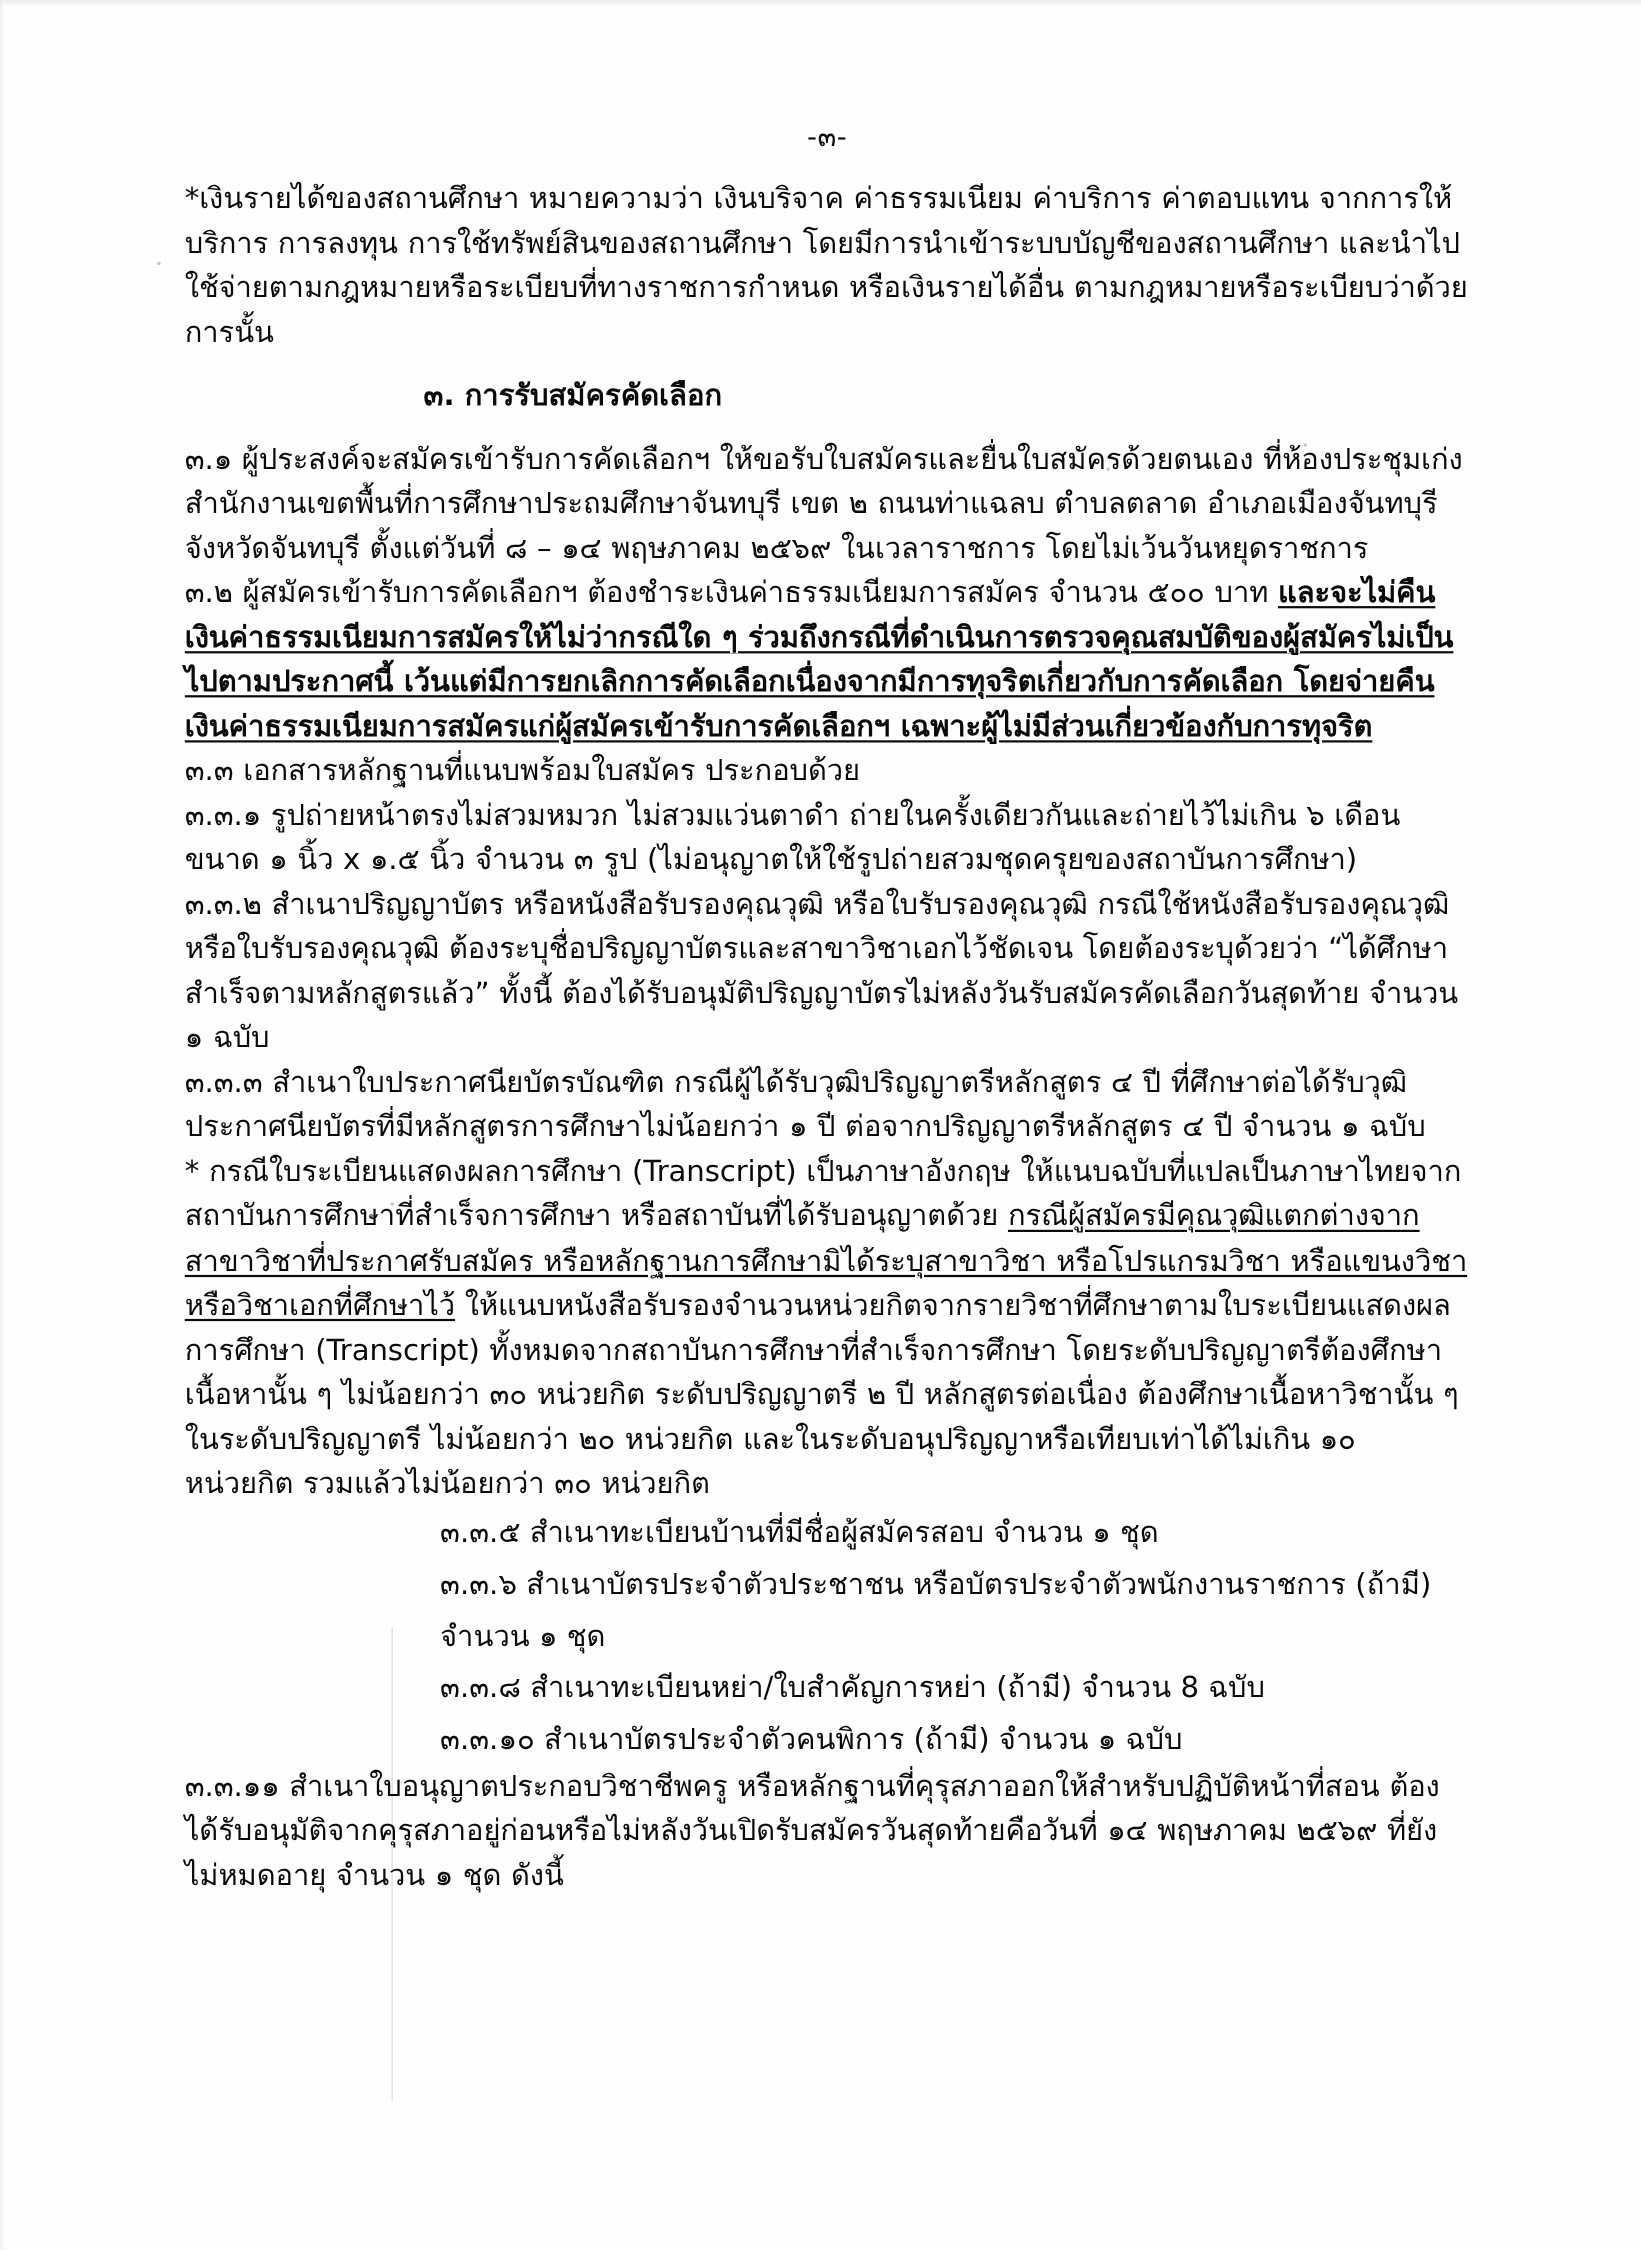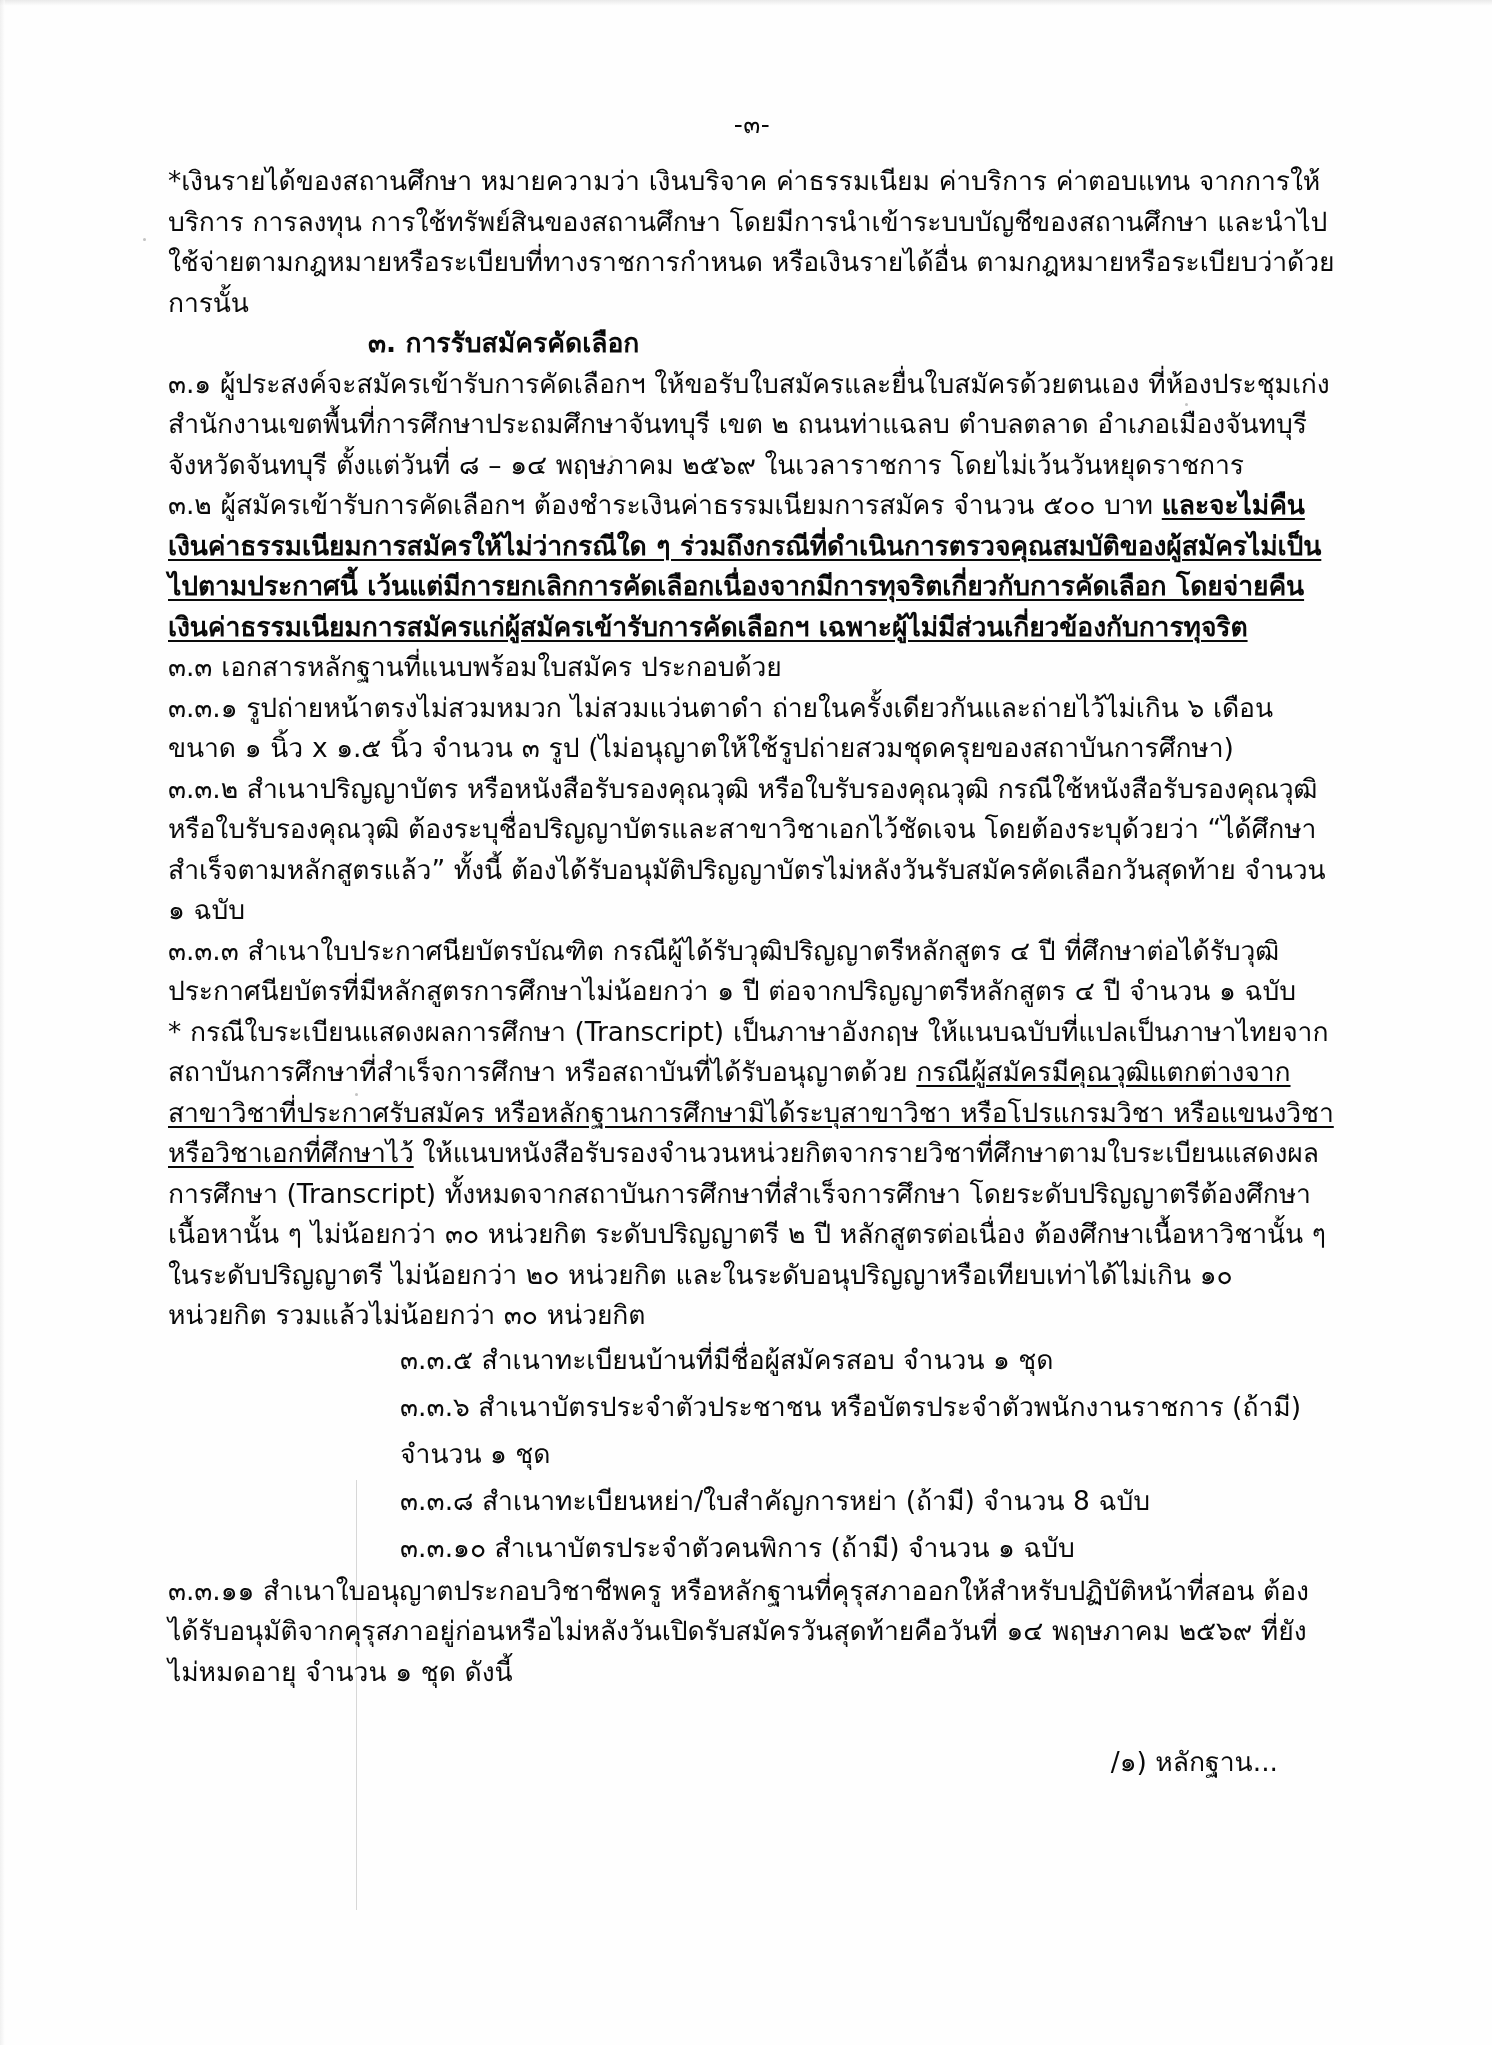--- a/index.html
+++ b/index.html
@@ -83,21 +83,21 @@
     word-spacing: .5px;
   }
   .ind-1 { text-indent: 200px; }   
   .ind-2 { text-indent: 210px; }
   .ind-3 { text-indent: 230px; }
   .gap-sm { margin-top: 6px; }
   .gap-md { margin-top: 14px; }
   .gap-lg { margin-top: 26px; }
 
   .heading {
-    margin: 0;
+    margin: 17px;
     font-size: 26.5px;
     line-height: 40.5px;
     font-weight: bold;
     text-indent: 200px;
   }
 
   .bold { font-weight: normal; }
   .u {
     text-decoration: underline;
     text-underline-offset: 4px;
@@ -177,16 +177,15 @@
 
     <div>
       <p class="item-line gap-sm">๓.๓.๕ สำเนาทะเบียนบ้านที่มีชื่อผู้สมัครสอบ จำนวน ๑ ชุด</p>
       <p class="item-line">๓.๓.๖ สำเนาบัตรประจำตัวประชาชน หรือบัตรประจำตัวพนักงานราชการ (ถ้ามี) จำนวน ๑ ชุด</p>
       <p class="item-line">๓.๓.๘ สำเนาทะเบียนหย่า/ใบสำคัญการหย่า (ถ้ามี) จำนวน 8 ฉบับ</p>
       <p class="item-line">๓.๓.๑๐ สำเนาบัตรประจำตัวคนพิการ (ถ้ามี) จำนวน ๑ ฉบับ</p>
     </div>
 
     <p class="para ind-3 gap-sm">๓.๓.๑๑ สำเนาใบอนุญาตประกอบวิชาชีพครู หรือหลักฐานที่คุรุสภาออกให้สำหรับปฏิบัติหน้าที่สอน ต้องได้รับอนุมัติจากคุรุสภาอยู่ก่อนหรือไม่หลังวันเปิดรับสมัครวันสุดท้ายคือวันที่ ๑๔ พฤษภาคม ๒๕๖๙ ที่ยังไม่หมดอายุ จำนวน ๑ ชุด ดังนี้</p>
 
-    <p class="footer-note">/๑) หลักฐาน...</p>
 
   </div>
 </div>
 
 </body></html>

